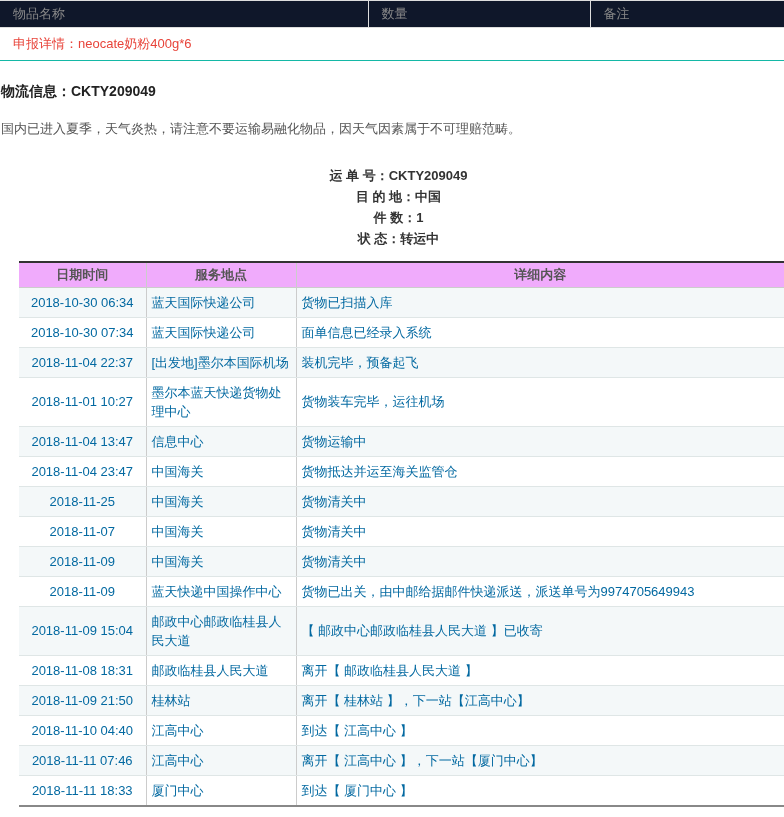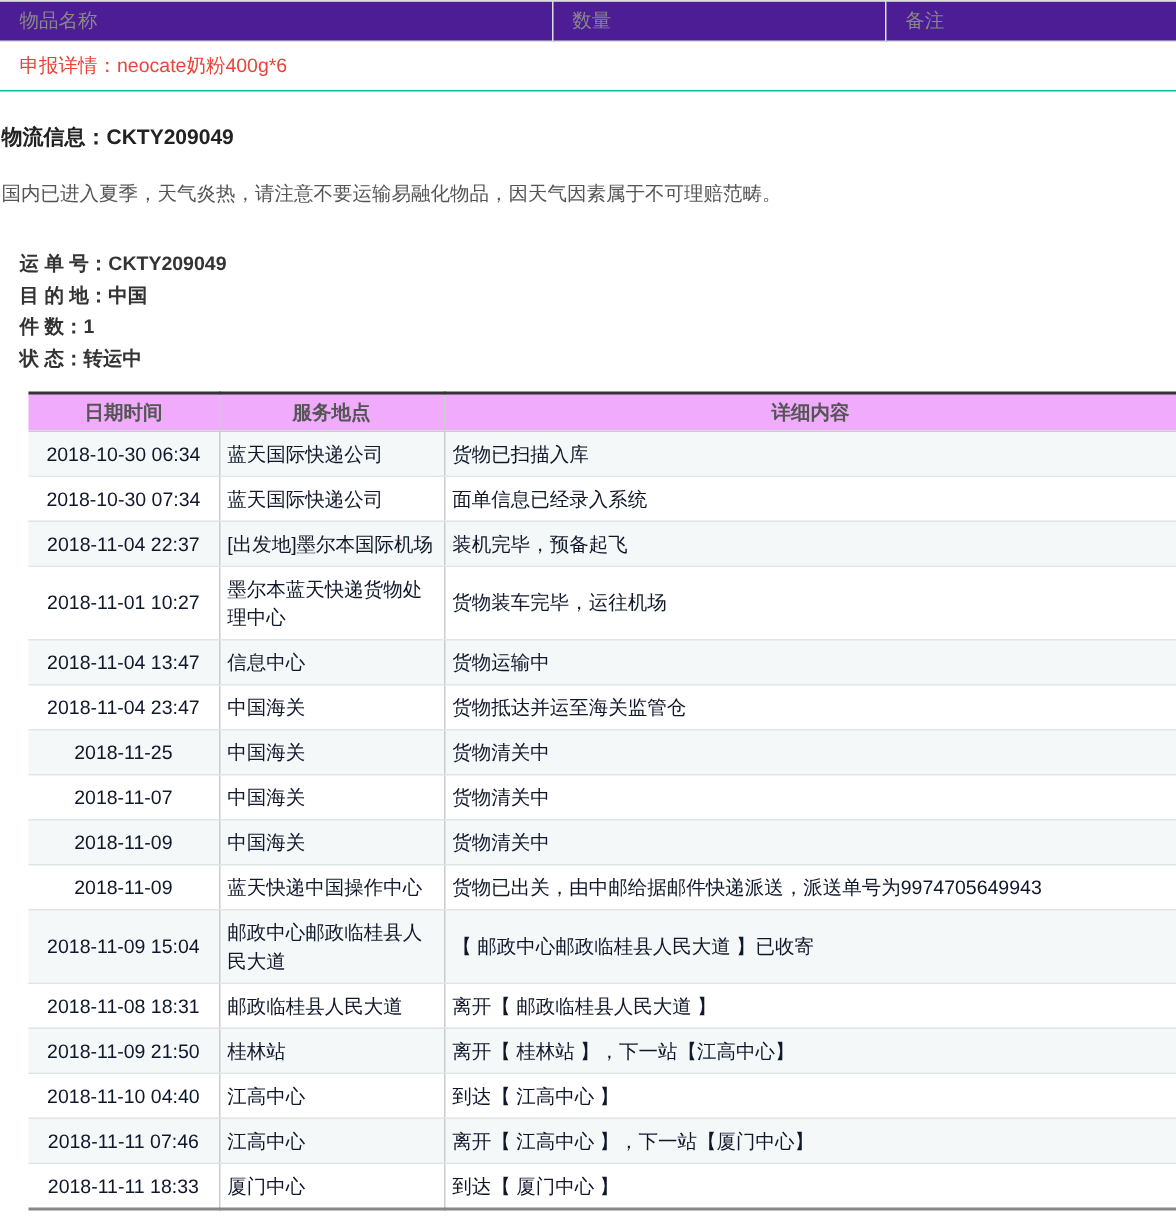--- a/index.html
+++ b/index.html
@@ -18,21 +18,21 @@
   }
 
   
   .decl-table {
     width: 784px;
     border-collapse: collapse;
     table-layout: fixed;
     border-top: 1px solid #dddddd;
   }
   .decl-table th {
-    background: #4c1d95;
+    background: #0f172a;
     border-bottom: 1px solid #dddddd;
     border-right: 1px solid #dddddd;
     font-weight: normal;
     text-align: left;
     color: #888888;
     font-size: 13px;
     height: 26px;
     padding: 0 0 0 13px;
     vertical-align: middle;
   }
@@ -64,20 +64,21 @@
   .meta {
     margin: 26px 0 0 13px;
   }
   .meta-row {
     font-size: 13px;
     font-weight: bold;
     color: #333333;
     line-height: 21px;
     margin: 0;
     padding: 0;
+    text-align: center;
   }
   .meta-row .mv { font-weight: bold; }
 
   
   .track-wrap { margin-top: 12px; padding-left: 19px; }
   .track-table {
     width: 765px;
     border-collapse: collapse;
     table-layout: fixed;
     border-top: 2px solid #333333;
@@ -98,21 +99,21 @@
     text-align: center;
     vertical-align: middle;
     padding: 0;
   }
   .track-table th.lastcol { border-right: none; }
 
   .track-table td {
     border-bottom: 1px solid #dfe6e6;
     border-right: 1px solid #cccccc;
     font-size: 13px;
-    color: #0f172a;
+    color: #0369a1;
     vertical-align: middle;
     padding: 5px 0;
     line-height: 19px;
   }
   .track-table td.lastcol { border-right: none; }
   .track-table td.col-date {
     text-align: center;
     white-space: nowrap;
   }
   .track-table td.col-place {

